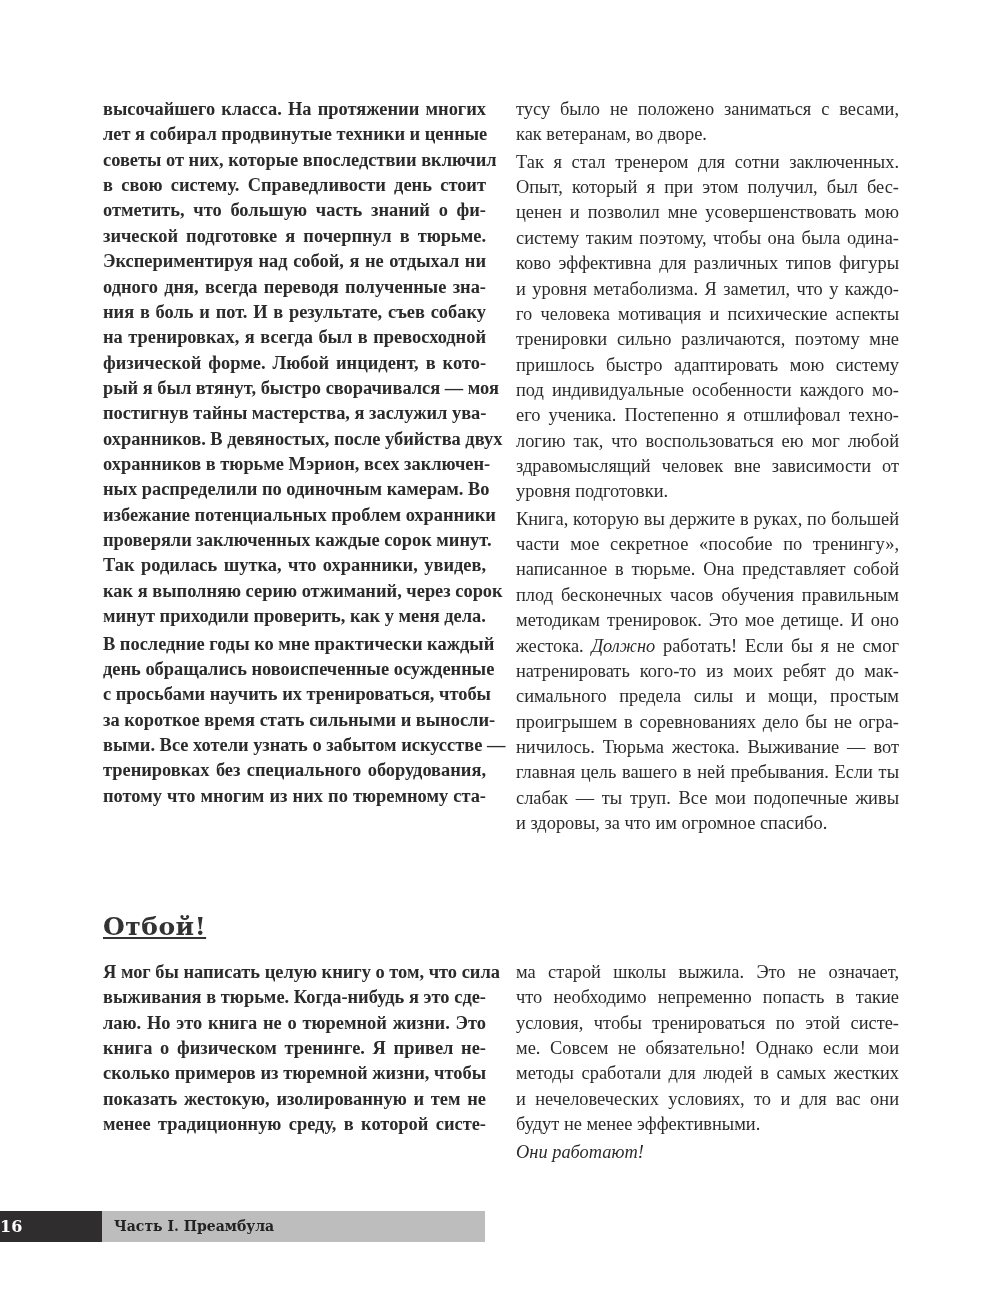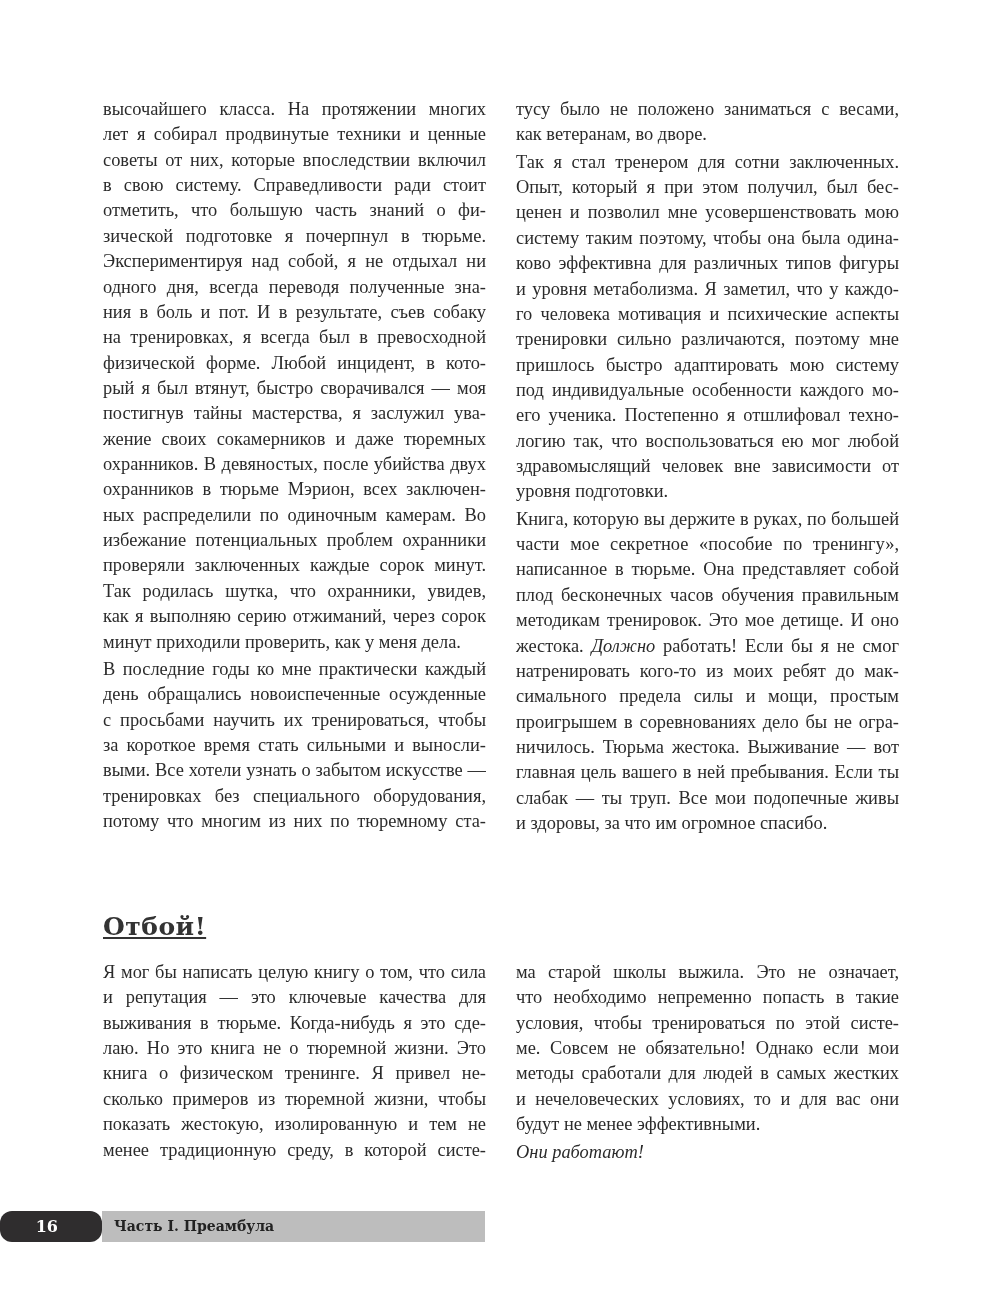--- a/index.html
+++ b/index.html
@@ -1,19 +1,19 @@
 <!DOCTYPE html>
 <html><head>
 <meta charset="utf-8">
 <style>
   html, body { margin: 0; padding: 0; background: #ffffff; }
   body { width: 1000px; height: 1292px; position: relative; overflow: hidden; }
   .page { position: absolute; left: 0; top: 0; width: 1000px; height: 1292px; background: #fff; }
   .col { position: absolute; width: 383px; }
-  .col-left { left: 103px; }
+  .col-left { left: 103px; font-weight: bold; }
   .col-right { left: 516px; }
   .line {
     font-family: "Liberation Serif", "DejaVu Serif", serif;
     font-size: 18.4px;
     color: #2b2b2b;
     height: 25.36px;
     line-height: 25.36px;
     text-align: justify;
     text-align-last: justify;
     white-space: nowrap;
@@ -29,52 +29,50 @@
     font-weight: bold;
     font-size: 25px;
     color: #333;
     letter-spacing: 0.5px;
     text-decoration: underline;
   }
   .footer-num {
     position: absolute; left: 0; top: 1211px; width: 102px; height: 31px;
     background: #2f2d2e; color: #fff;
     font-family: "DejaVu Serif", serif; font-weight: bold; font-size: 16px;
-    text-align: right; box-sizing: border-box; padding-right: 44px;
+    box-sizing: border-box; padding-right: 44px;
     line-height: 31px;
-    border-radius: 12px;
   }
   .footer-title {
     position: absolute; left: 102px; top: 1211px; width: 383px; height: 31px;
     background: #bdbdbd; color: #222;
     font-family: "DejaVu Serif", serif; font-weight: bold; font-size: 14px;
     box-sizing: border-box; padding-left: 12px; line-height: 31px;
   }
 </style>
 </head>
 <body>
 
 <div class="page">
 
   <div class="col col-left" style="top:97px;">
     <div class="para" id="tl-p0">
         <div class="line">высочайшего класса. На протяжении многих</div>
         <div class="line">лет я собирал продвинутые техники и ценные</div>
         <div class="line">советы от них, которые впоследствии включил</div>
-        <div class="line">в свою систему. Справедливости ради стоит</div>
+        <div class="line">в свою систему. Справедливости день стоит</div>
         <div class="line">отметить, что большую часть знаний о фи-</div>
         <div class="line">зической подготовке я почерпнул в тюрьме.</div>
         <div class="line">Экспериментируя над собой, я не отдыхал ни</div>
         <div class="line">одного дня, всегда переводя полученные зна-</div>
         <div class="line">ния в боль и пот. И в результате, съев собаку</div>
         <div class="line">на тренировках, я всегда был в превосходной</div>
         <div class="line">физической форме. Любой инцидент, в кото-</div>
         <div class="line">рый я был втянут, быстро сворачивался — моя</div>
         <div class="line">постигнув тайны мастерства, я заслужил ува-</div>
-        <div class="line">жение своих сокамерников и даже тюремных</div>
         <div class="line">охранников. В девяностых, после убийства двух</div>
         <div class="line">охранников в тюрьме Мэрион, всех заключен-</div>
         <div class="line">ных распределили по одиночным камерам. Во</div>
         <div class="line">избежание потенциальных проблем охранники</div>
         <div class="line">проверяли заключенных каждые сорок минут.</div>
         <div class="line">Так родилась шутка, что охранники, увидев,</div>
         <div class="line">как я выполняю серию отжиманий, через сорок</div>
         <div class="line last">минут приходили проверить, как у меня дела.</div>
       </div>
     <div class="para" id="tl-p1">
@@ -124,21 +122,20 @@
         <div class="line">слабак — ты труп. Все мои подопечные живы</div>
         <div class="line last">и здоровы, за что им огромное спасибо.</div>
       </div>
   </div>
 
   <div class="heading">Отбой!</div>
 
   <div class="col col-left" style="top:960px;">
     <div class="para" id="bl-p0">
         <div class="line">Я мог бы написать целую книгу о том, что сила</div>
-        <div class="line">и репутация — это ключевые качества для</div>
         <div class="line">выживания в тюрьме. Когда-нибудь я это сде-</div>
         <div class="line">лаю. Но это книга не о тюремной жизни. Это</div>
         <div class="line">книга о физическом тренинге. Я привел не-</div>
         <div class="line">сколько примеров из тюремной жизни, чтобы</div>
         <div class="line">показать жестокую, изолированную и тем не</div>
         <div class="line">менее традиционную среду, в которой систе-</div>
       </div>
   </div>
 
   <div class="col col-right" style="top:960px;">

